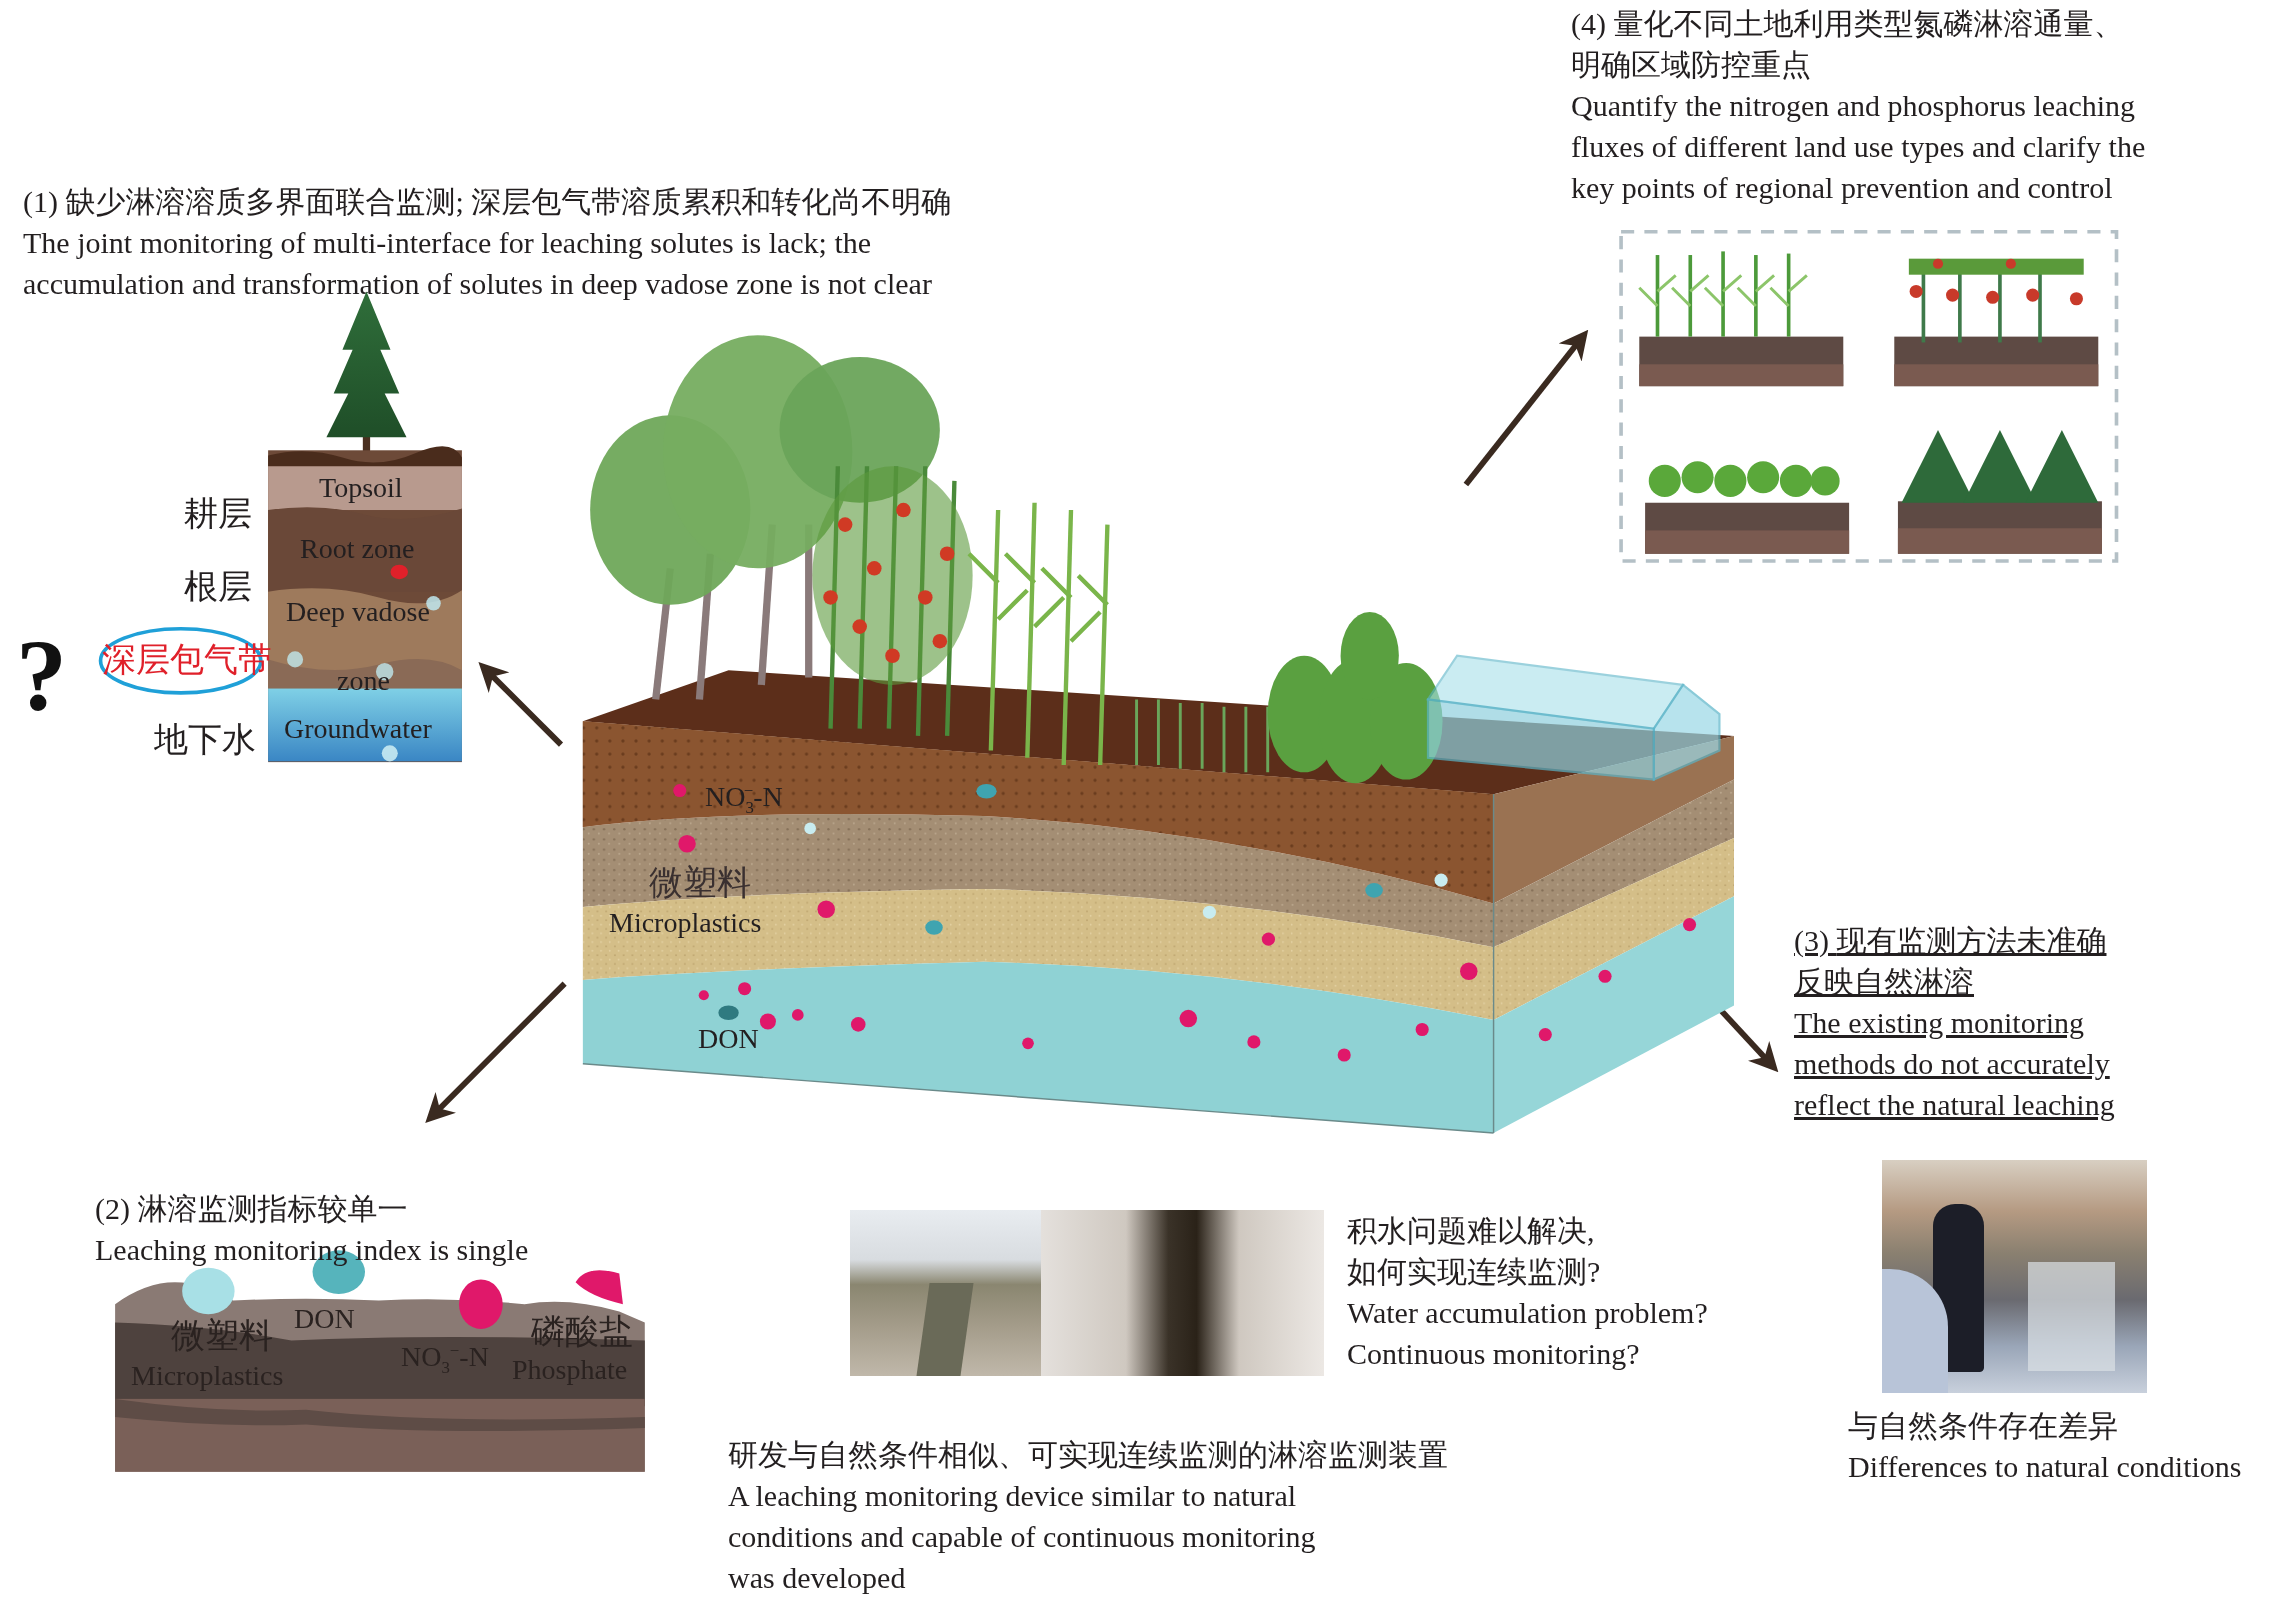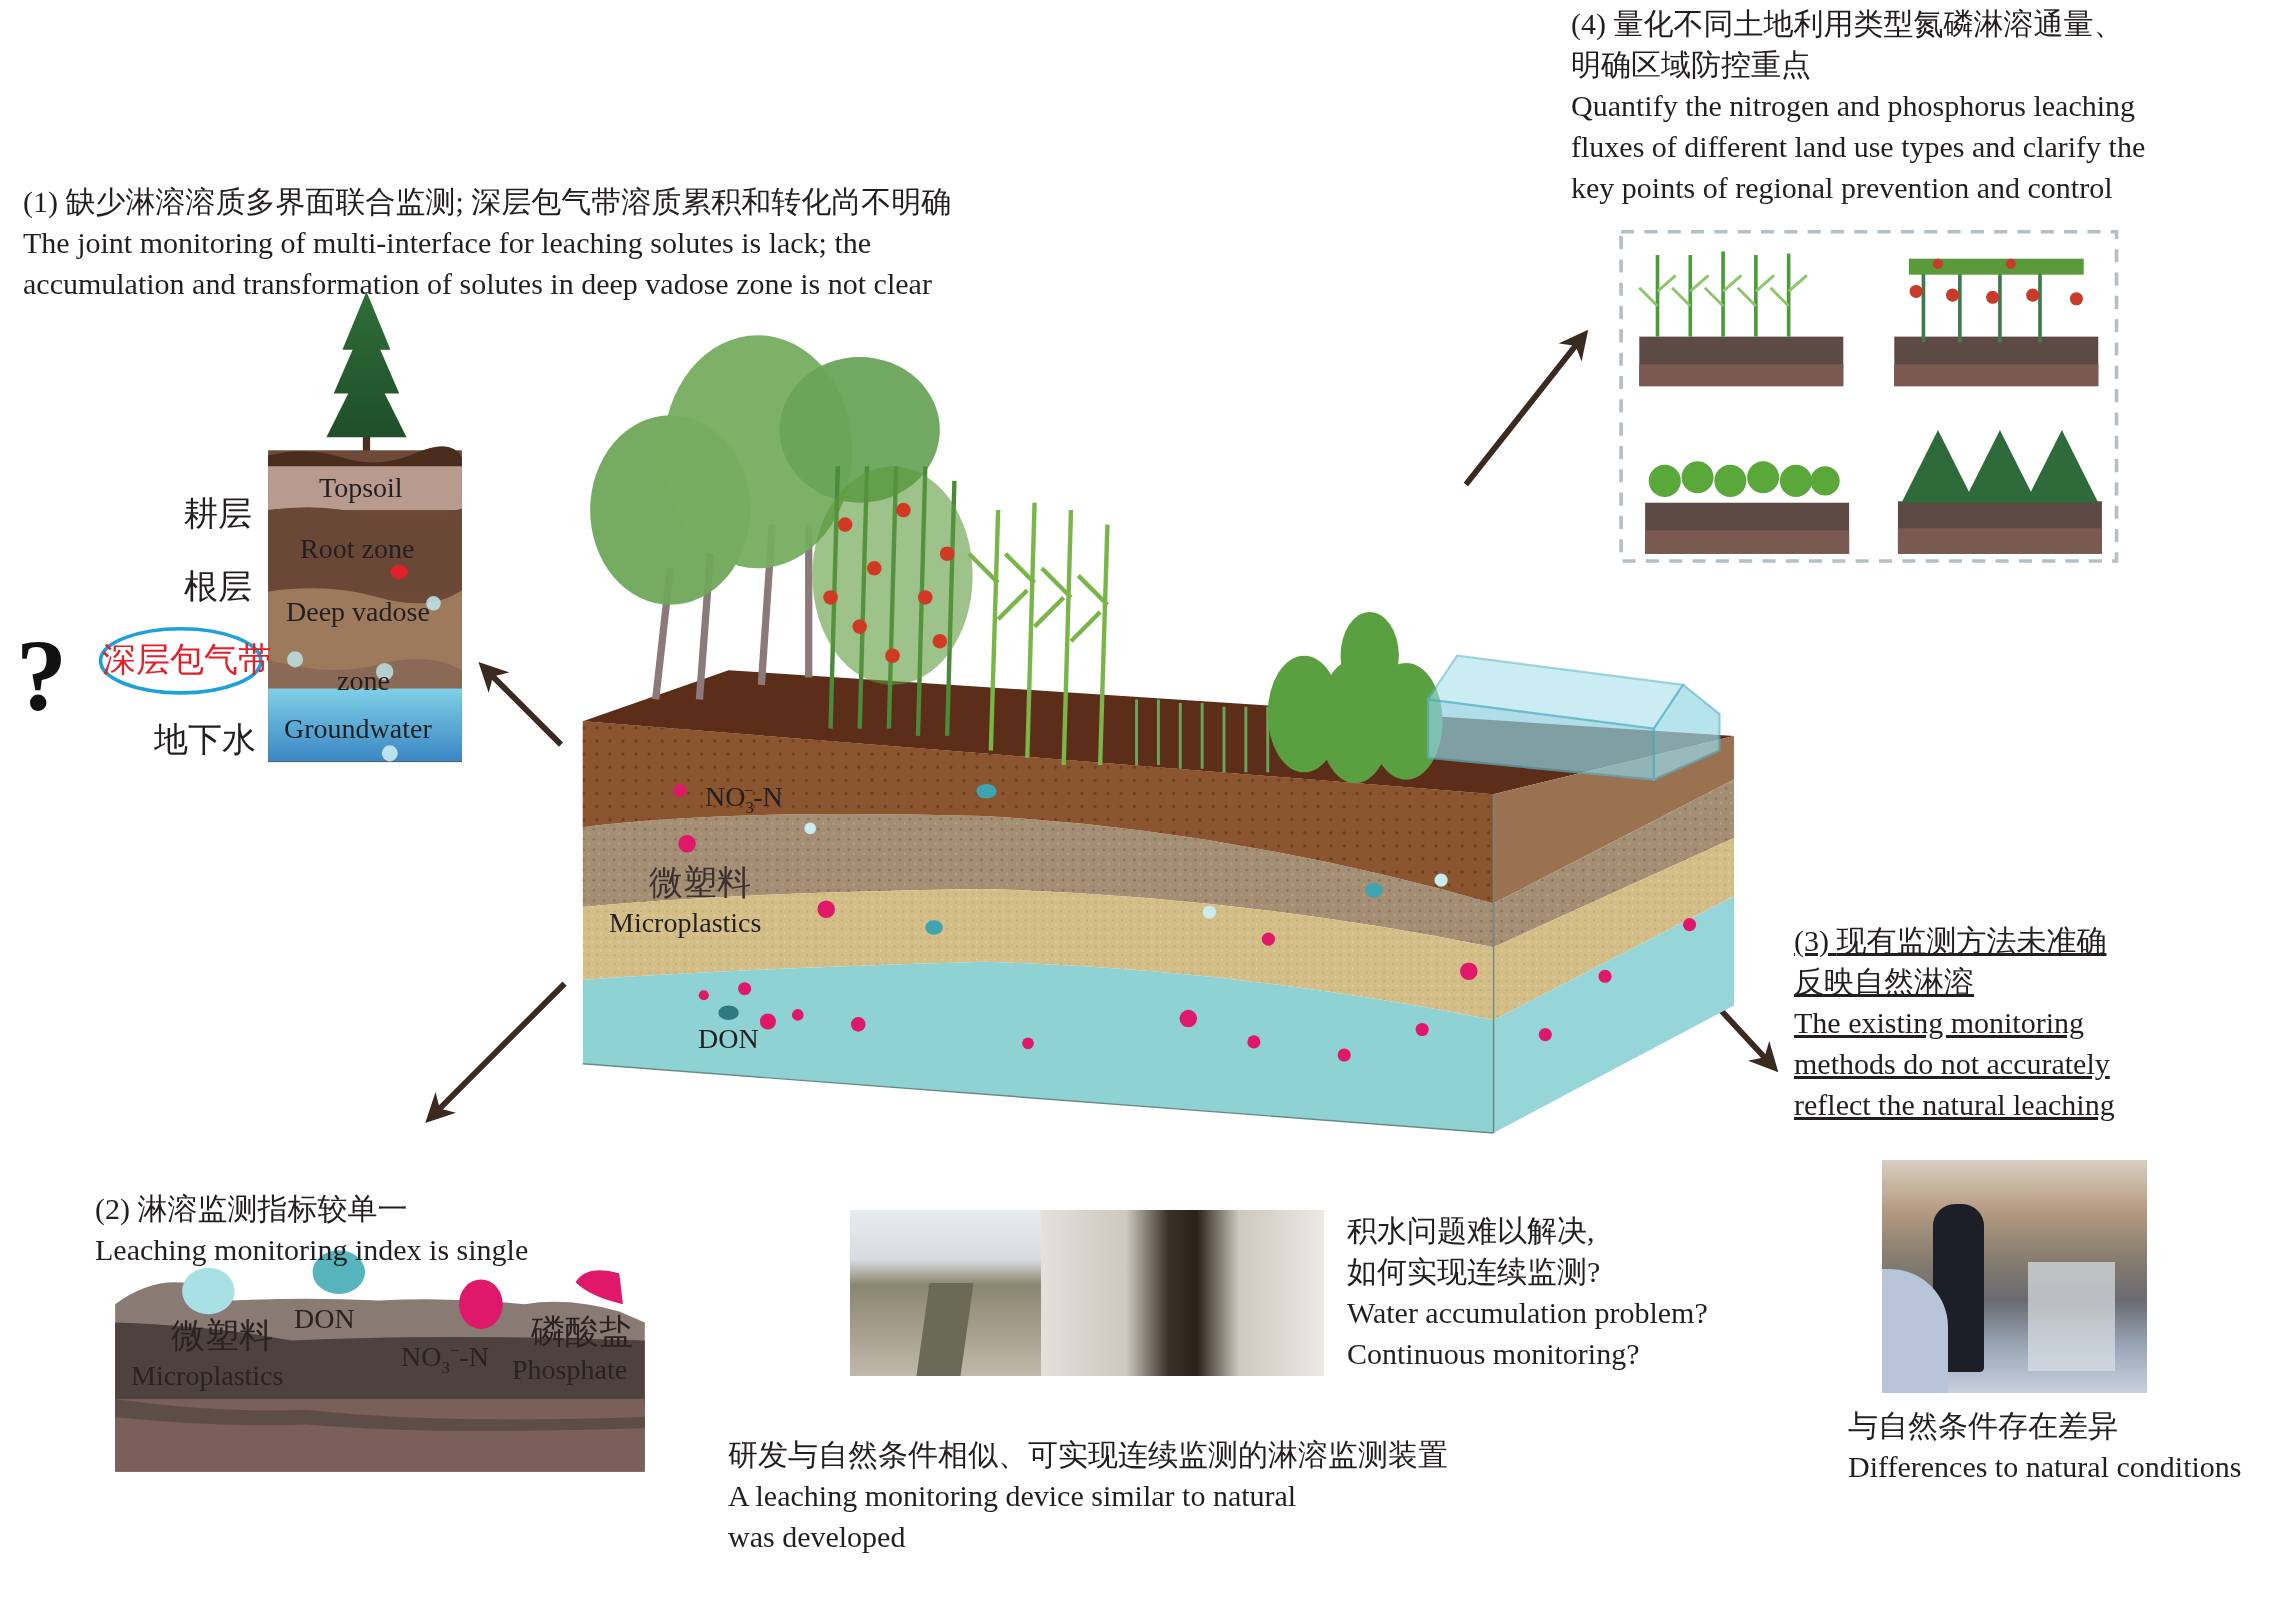--- a/index.html
+++ b/index.html
@@ -348,15 +348,16 @@
 <div class="abs txt" style="left:1347px; top:1210px;">
   <span class="line">积水问题难以解决,</span>
   <span class="line">如何实现连续监测?</span>
   <span class="line">Water accumulation problem?</span>
   <span class="line">Continuous monitoring?</span>
 </div>
 
 <div class="abs txt" style="left:728px; top:1434px;">
   <span class="line">研发与自然条件相似、可实现连续监测的淋溶监测装置</span>
   <span class="line">A leaching monitoring device similar to natural</span>
+  <span class="line">conditions and capable of continuous monitoring</span>
   <span class="line">was developed</span>
 </div>
 
 
 </body></html>

